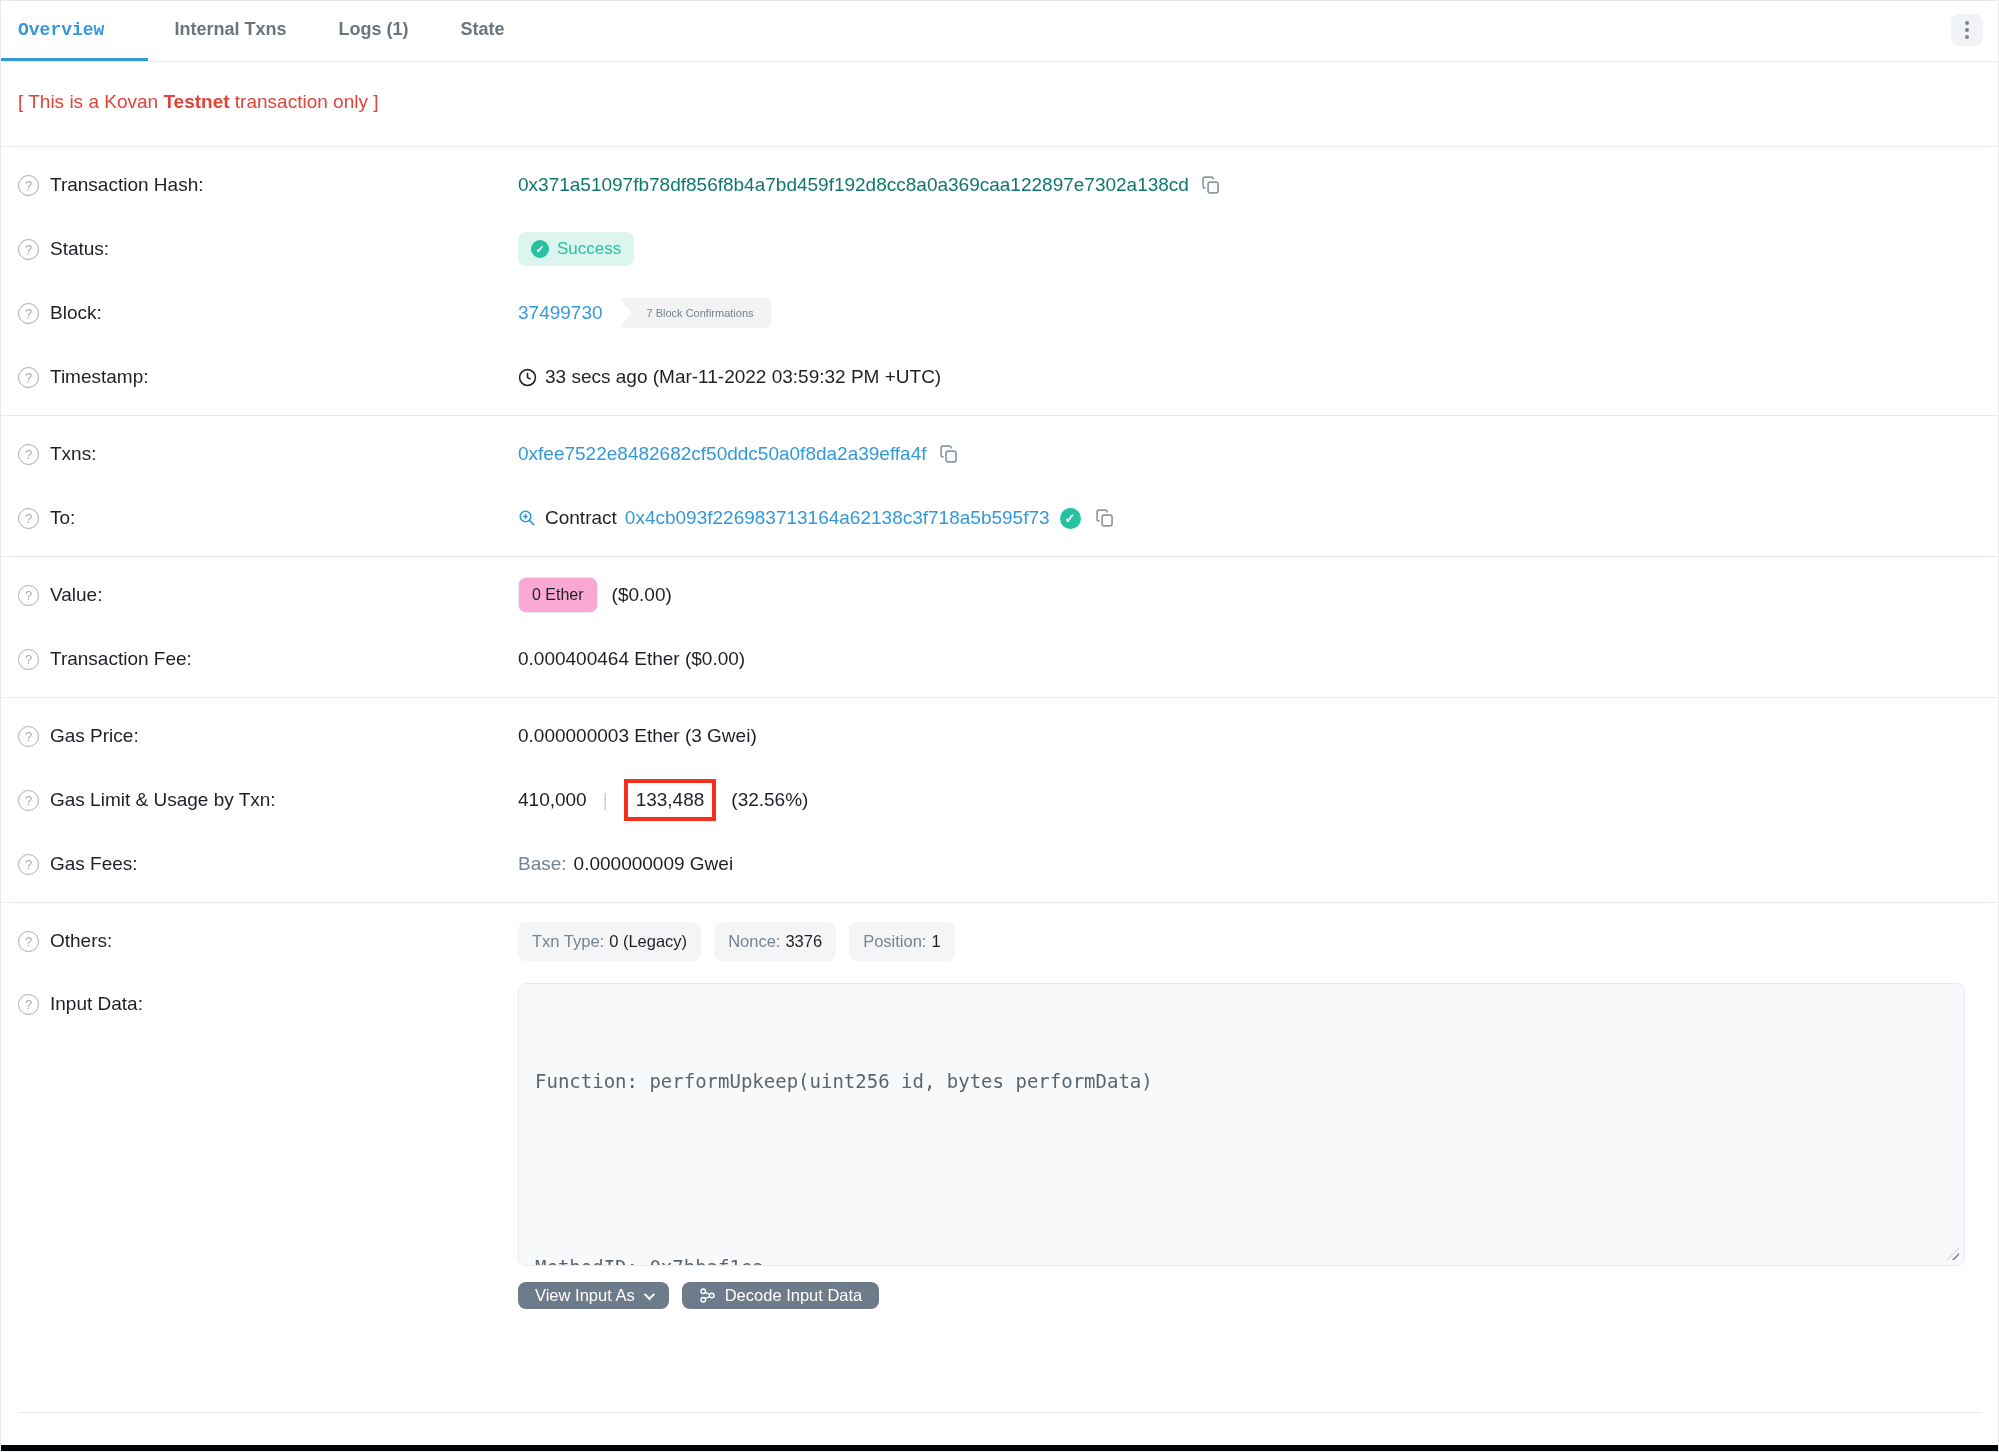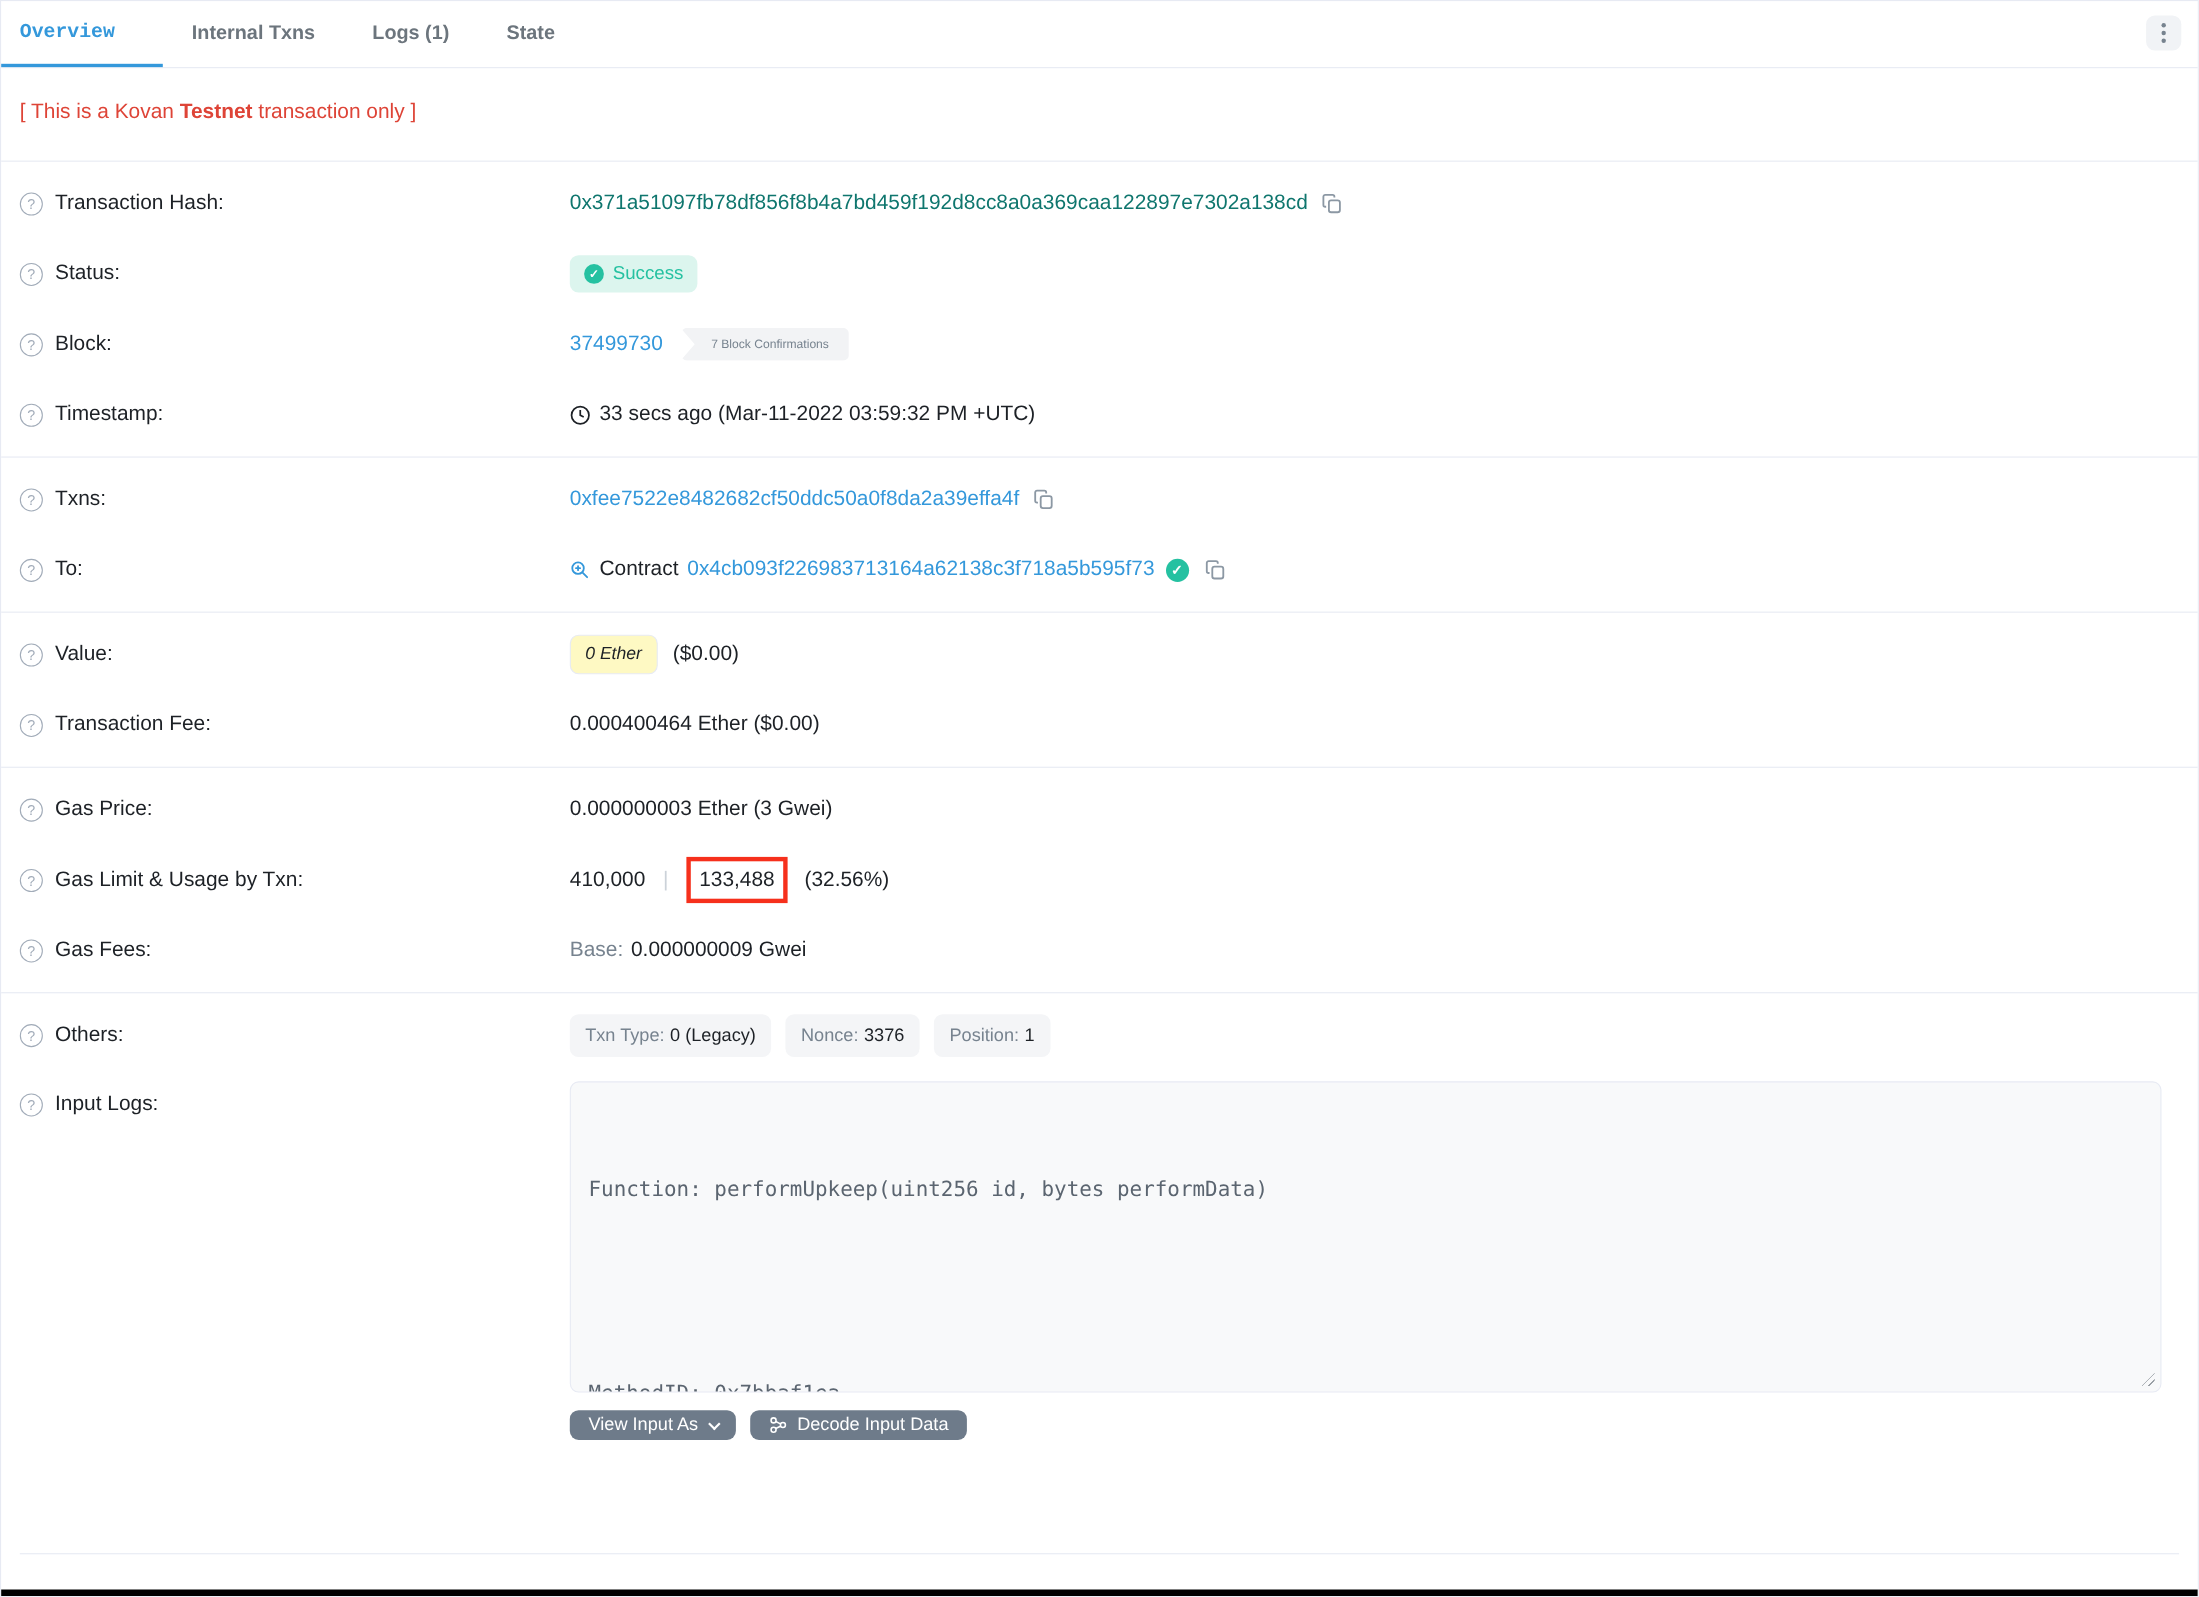--- a/index.html
+++ b/index.html
@@ -52,22 +52,22 @@
 
   
   .conf-badge { margin-left: 16px; background: #f2f3f5; color: #77838f; font-size: 11px;
                 padding: 9px 18px 9px 28px; border-radius: 6px;
                 clip-path: polygon(0 0, 100% 0, 100% 100%, 0 100%, 13px 50%); }
 
   
   .clock-icon { margin-right: 8px; display: inline-flex; }
 
   
-  .amount-badge { background: #fef9c3; border: 1px solid #e7eaf3; border-radius: 8px; padding: 8px 13px;
-                  font-size: 16px; color: #1d2126; margin-right: 14px; font-style: italic; }
+  .amount-badge { background: #f9a8d4; border: 1px solid #e7eaf3; border-radius: 8px; padding: 8px 13px;
+                  font-size: 16px; color: #1d2126; margin-right: 14px; }
 
   
   .gas-sep { color: #ccd2d9; margin: 0 16px; }
   .red-box { display: inline-block; border: 4px solid #f6301c; padding: 6px 8px; margin-right: 15px; line-height: 1.15; }
 
   .base-label { color: #77838f; margin-right: 7px; }
 
   
   .pill { background: #f4f5f7; border-radius: 8px; padding: 10px 14px; font-size: 16.5px; margin-right: 13px;
           white-space: nowrap; }
@@ -283,21 +283,21 @@
     <div class="value-col">
       <span class="pill"><span class="k">Txn Type:</span><span class="v">0 (Legacy)</span></span>
       <span class="pill"><span class="k">Nonce:</span><span class="v">3376</span></span>
       <span class="pill"><span class="k">Position:</span><span class="v">1</span></span>
     </div>
   </div>
 
   <div class="row align-top" style="min-height:0">
     <div class="label-col">
       <span class="q-icon">?</span>
-      <span>Input Logs:</span>
+      <span>Input Data:</span>
     </div>
     <div class="input-box">
       <div>Function: performUpkeep(uint256 id, bytes performData)</div>
       <div>&nbsp;</div>
       <div>MethodID: 0x7bbaf1ea</div>
       
       
       
       
       

